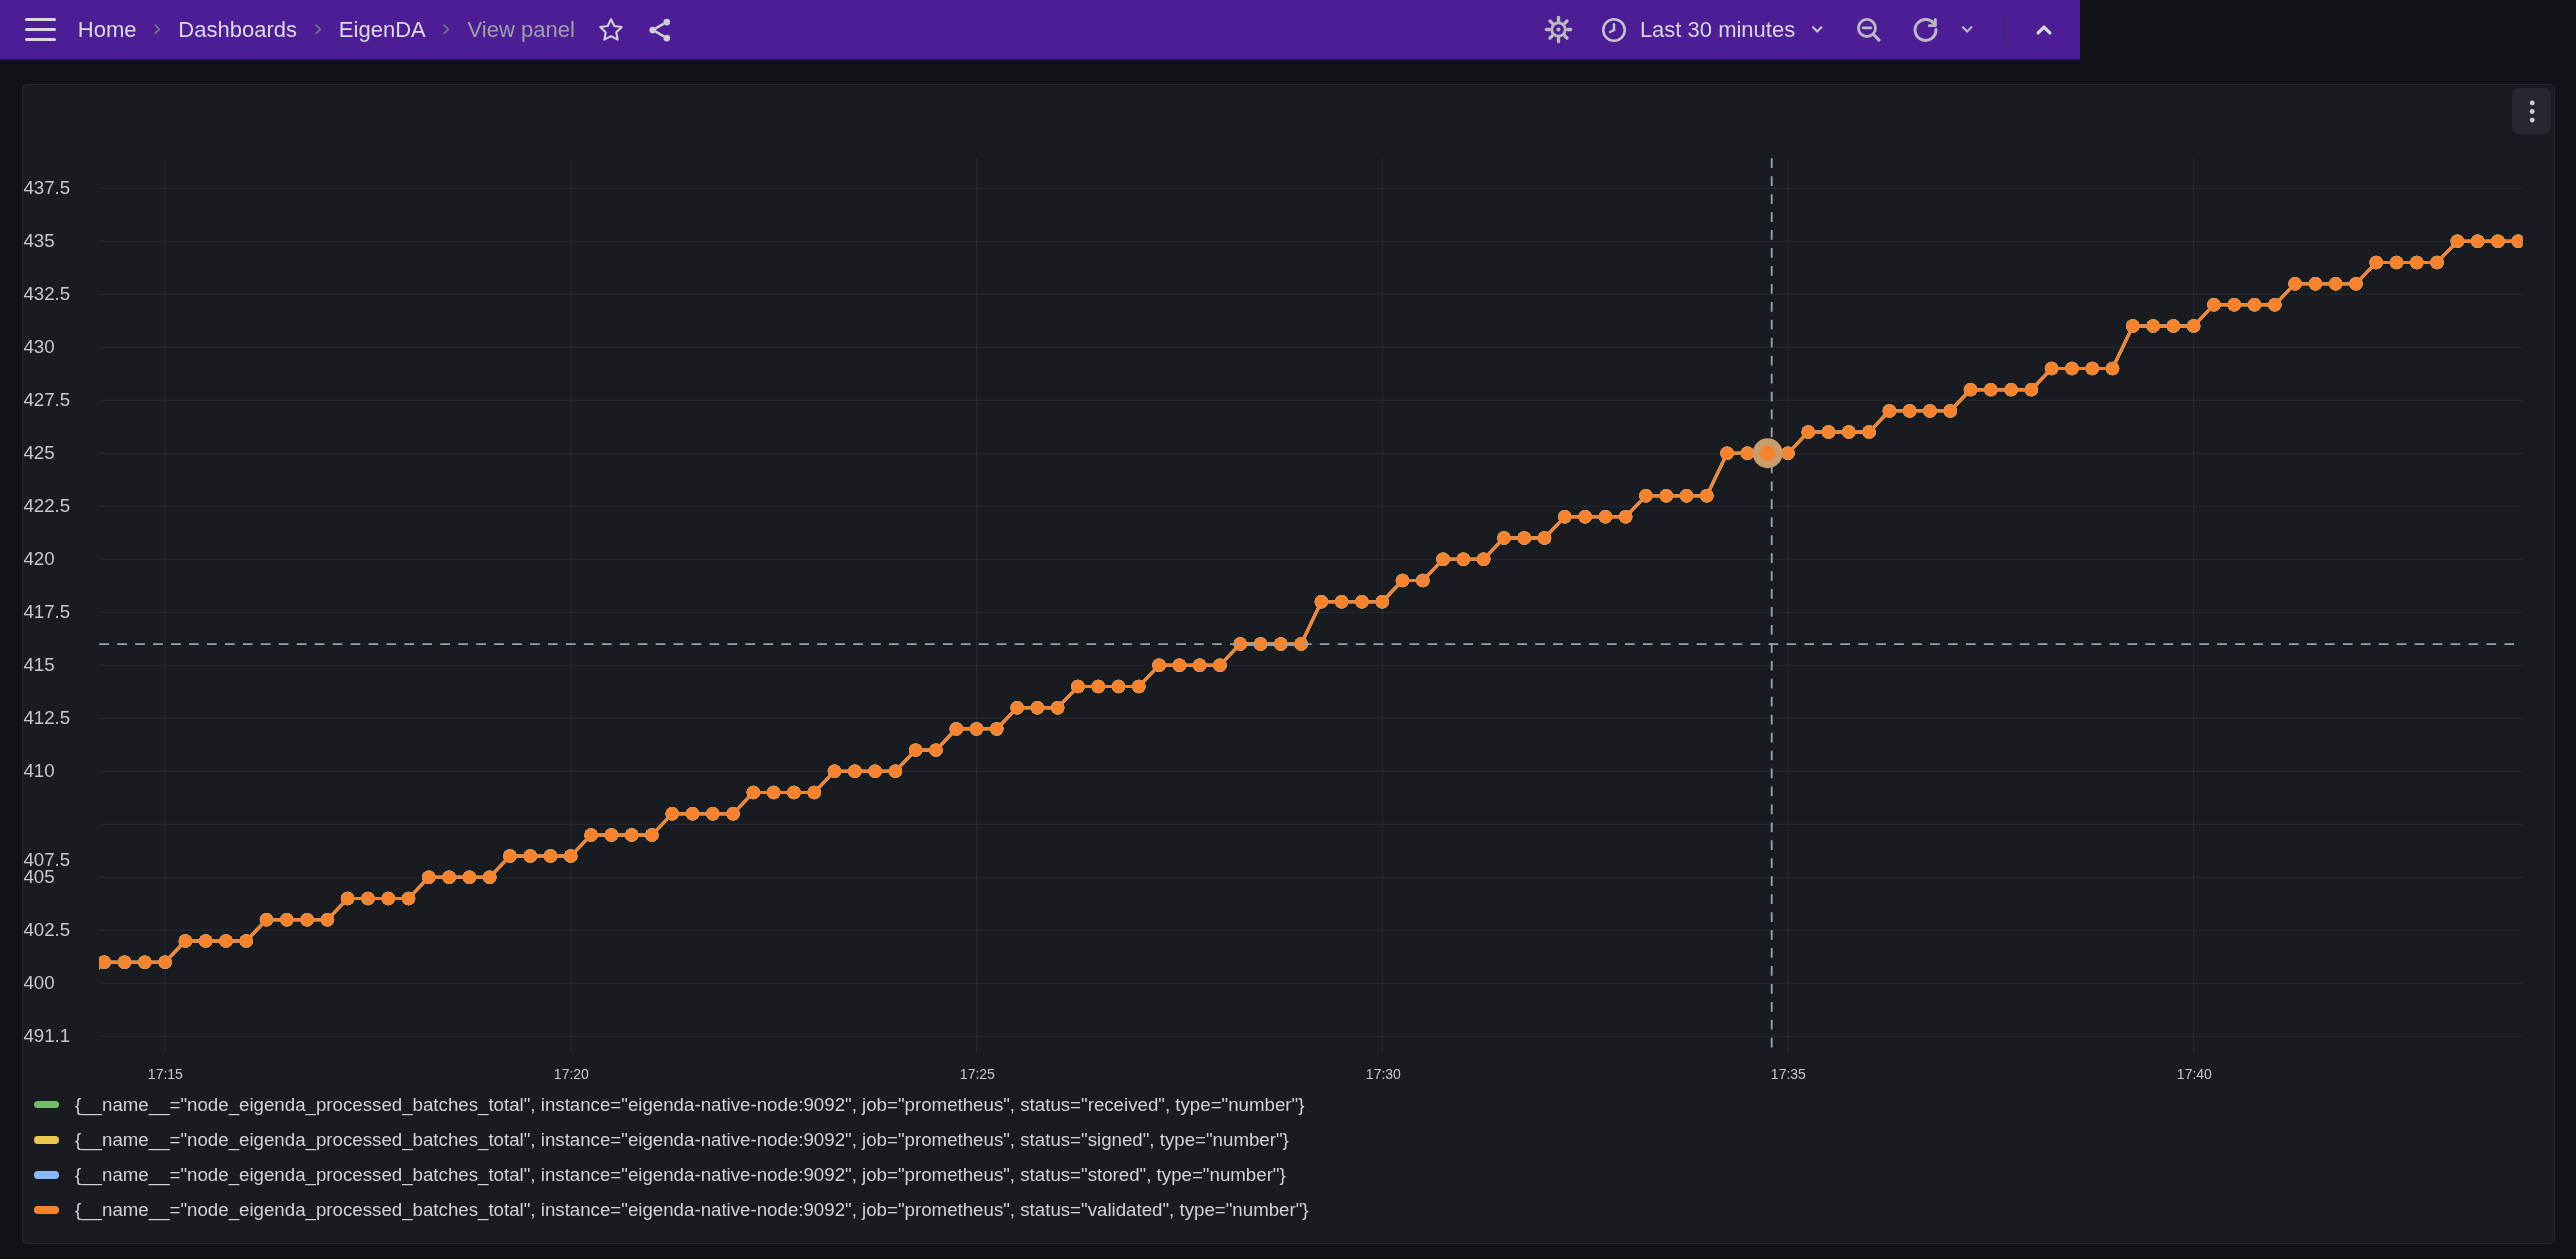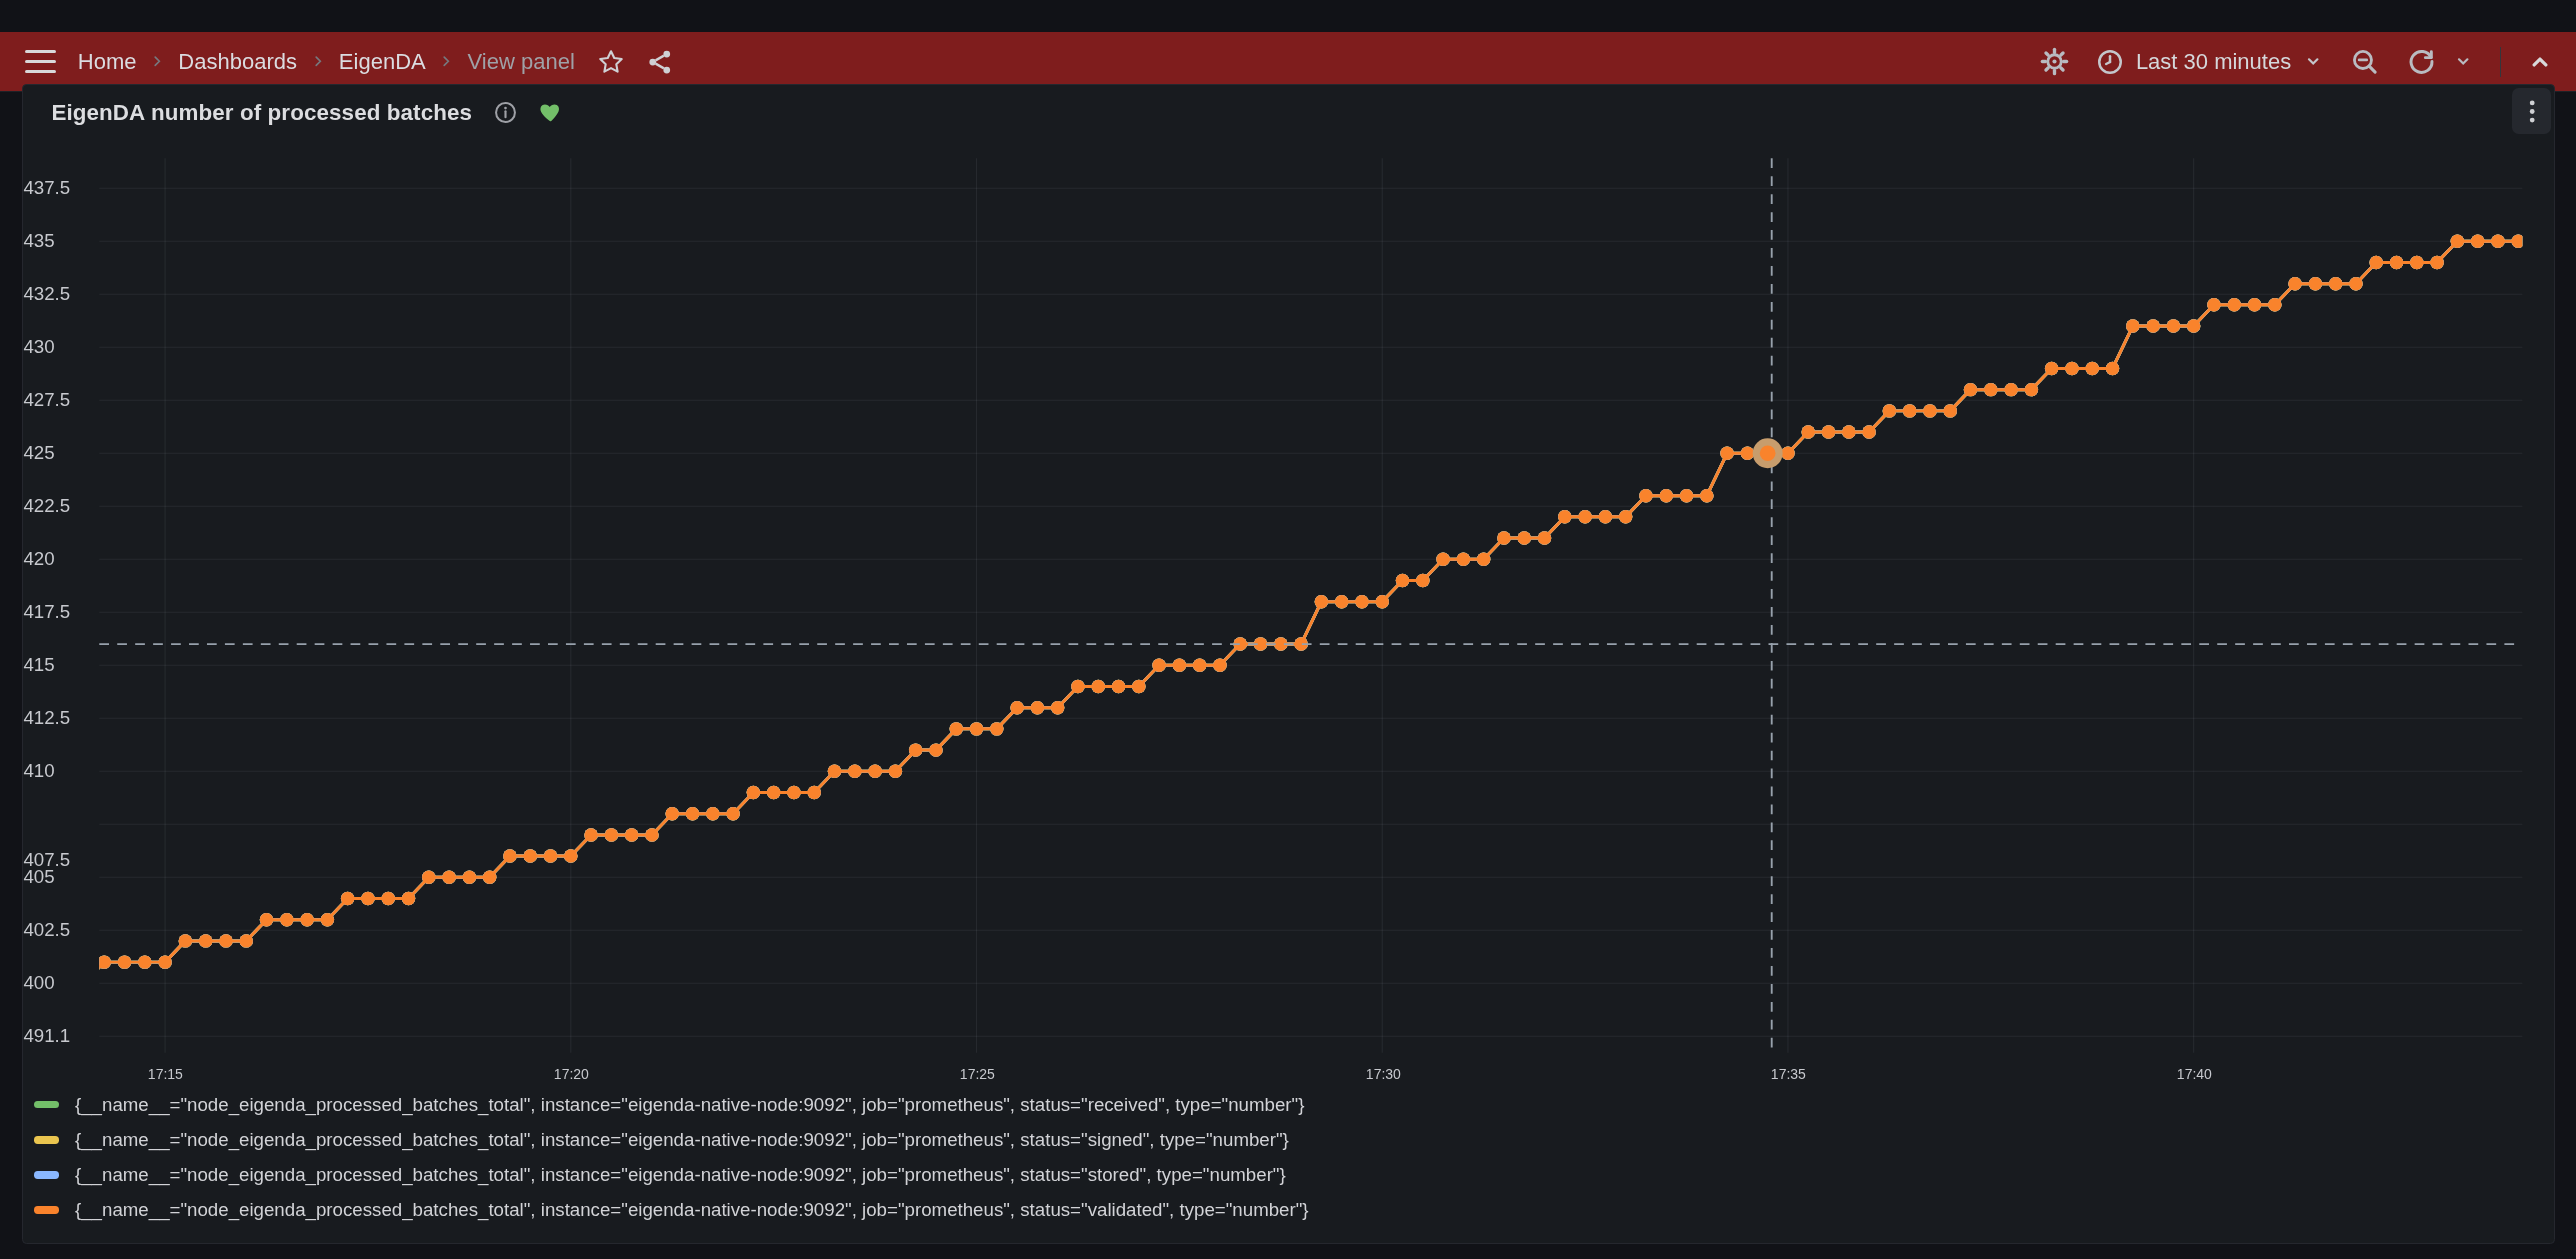--- a/index.html
+++ b/index.html
@@ -3,23 +3,23 @@
 <meta charset="utf-8">
 <style>
   html,body{margin:0;padding:0;}
   body{
     width:2576px;height:1260px;overflow:hidden;position:relative;
     background:#111217;font-family:"Liberation Sans",sans-serif;
     -webkit-font-smoothing:antialiased;
   }
   
   .topbar{
-    position:absolute;left:0;top:0;width:2576px;height:59px;
-    background:#7f1d1d;border-bottom:0.7px solid #1f2127;
-    display:flex;align-items:center;margin-top:32px;
+    position:absolute;left:0;top:0;width:2080px;height:59px;
+    background:#4c1d95;border-bottom:0.7px solid #1f2127;
+    display:flex;align-items:center;
   }
   .iconbtn{display:flex;align-items:center;justify-content:center;
     background:none;border:none;padding:0;cursor:pointer;}
   .hamburger{width:36px;height:36px;margin-left:22.4px;flex-direction:column;gap:6.7px;}
   .hamburger span{display:block;width:31px;height:3.4px;background:#d8d9da;border-radius:1.5px;}
   .crumbs{display:flex;align-items:center;margin-left:19.4px;font-size:22px;gap:12.7px;}
   .crumb{color:#dbdce0;cursor:pointer;}
   .crumb.current{color:#9fa1a7;cursor:default;}
   .crumb-sep{display:flex;align-items:center;}
   .tb-right{margin-left:auto;display:flex;align-items:center;gap:25.4px;margin-right:22.4px;justify-content:flex-end;}
@@ -161,31 +161,20 @@
     <button class="iconbtn">
       <svg class="tbicon" width="28" height="28" viewBox="0 0 24 24">
         <polyline points="7,14.5 12,9.5 17,14.5" fill="none" stroke="#d8d9da" stroke-width="2.8" stroke-linecap="round" stroke-linejoin="round"></polyline>
       </svg>
     </button>
   </div>
 </header>
 
 <section class="panel">
 
-  <div class="panel-header">
-    <span class="panel-title">EigenDA number of processed batches</span>
-    <svg class="tbicon" width="27" height="27" viewBox="0 0 24 24" style="cursor:pointer">
-      <circle cx="12" cy="12" r="8.4" fill="none" stroke="#9ea0a6" stroke-width="1.8"></circle>
-      <circle cx="12" cy="8.1" r="1.2" fill="#9ea0a6"></circle>
-      <line x1="12" y1="10.9" x2="12" y2="16.2" stroke="#9ea0a6" stroke-width="1.9" stroke-linecap="round"></line>
-    </svg>
-    <svg class="tbicon" width="25.4" height="25.4" viewBox="0 0 24 24">
-      <path d="M12 20.2S4.8 15.6 2.9 11C1.3 7.2 3.4 4.2 6.5 4.2c2.2 0 3.6 1.1 4.6 2.5 .9-1.4 2.4-2.5 4.6-2.5 3.1 0 5.2 3 3.6 6.8C17.2 15.6 12 20.2 12 20.2z" fill="#73BF69"></path>
-    </svg>
-  </div>
 
   <div class="kebab">
     <svg width="22.4" height="31" viewBox="0 0 24 36">
       <circle cx="12" cy="8" r="2.8" fill="#cfd0d4"></circle>
         <circle cx="12" cy="18" r="2.8" fill="#cfd0d4"></circle>
         <circle cx="12" cy="28" r="2.8" fill="#cfd0d4"></circle>
     </svg>
   </div>
 
   <div class="chart-wrap">

